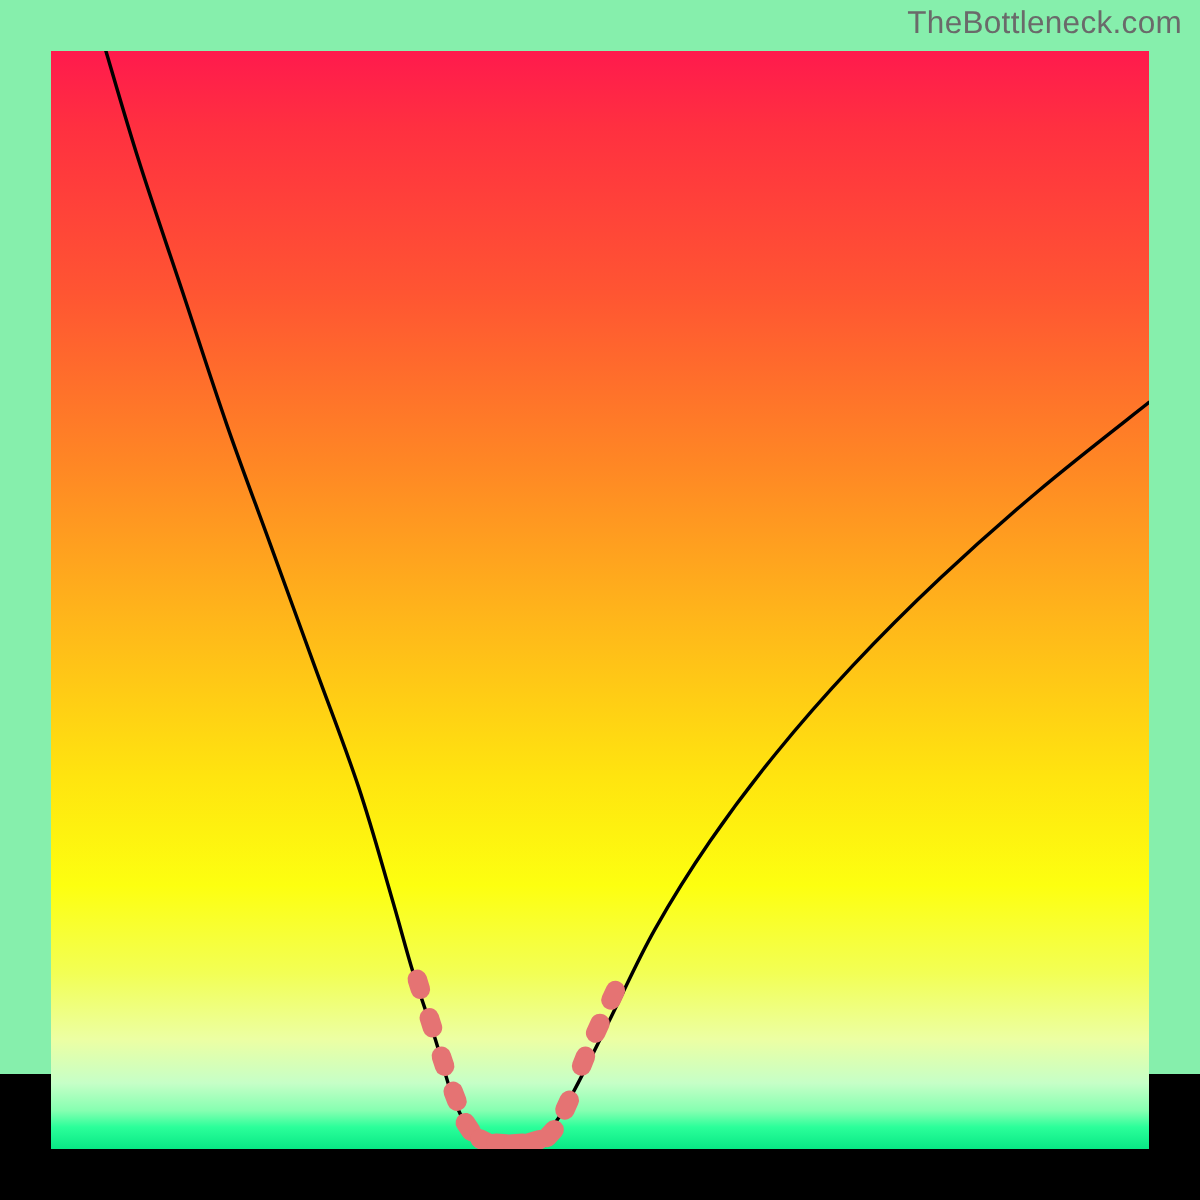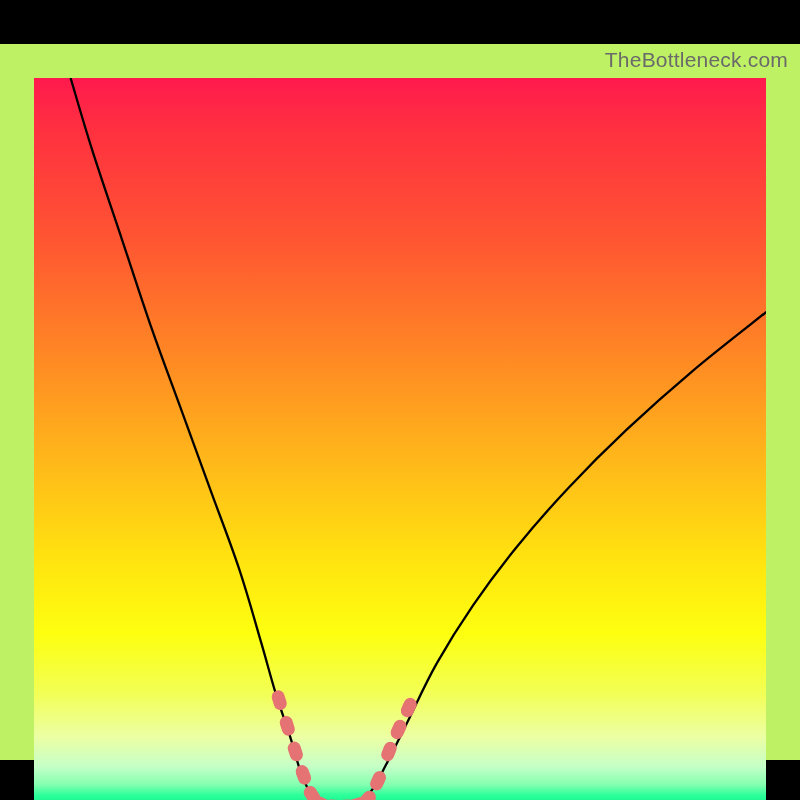--- a/index.html
+++ b/index.html
@@ -10,22 +10,21 @@
     background: #000;
     overflow: hidden;
     font-family: Arial, Helvetica, sans-serif;
   }
   .frame {
     position: absolute;
     left: 0;
     top: 0;
     width: 800px;
     height: 716px;
-    background: #bef264;
-    margin-top: 44px;
+    background: #86efac;
   }
   .plot-area {
     position: absolute;
     left: 34px;
     top: 34px;
     width: 732px;
     height: 732px;
     overflow: hidden;
   }
   .gradient-bg {

